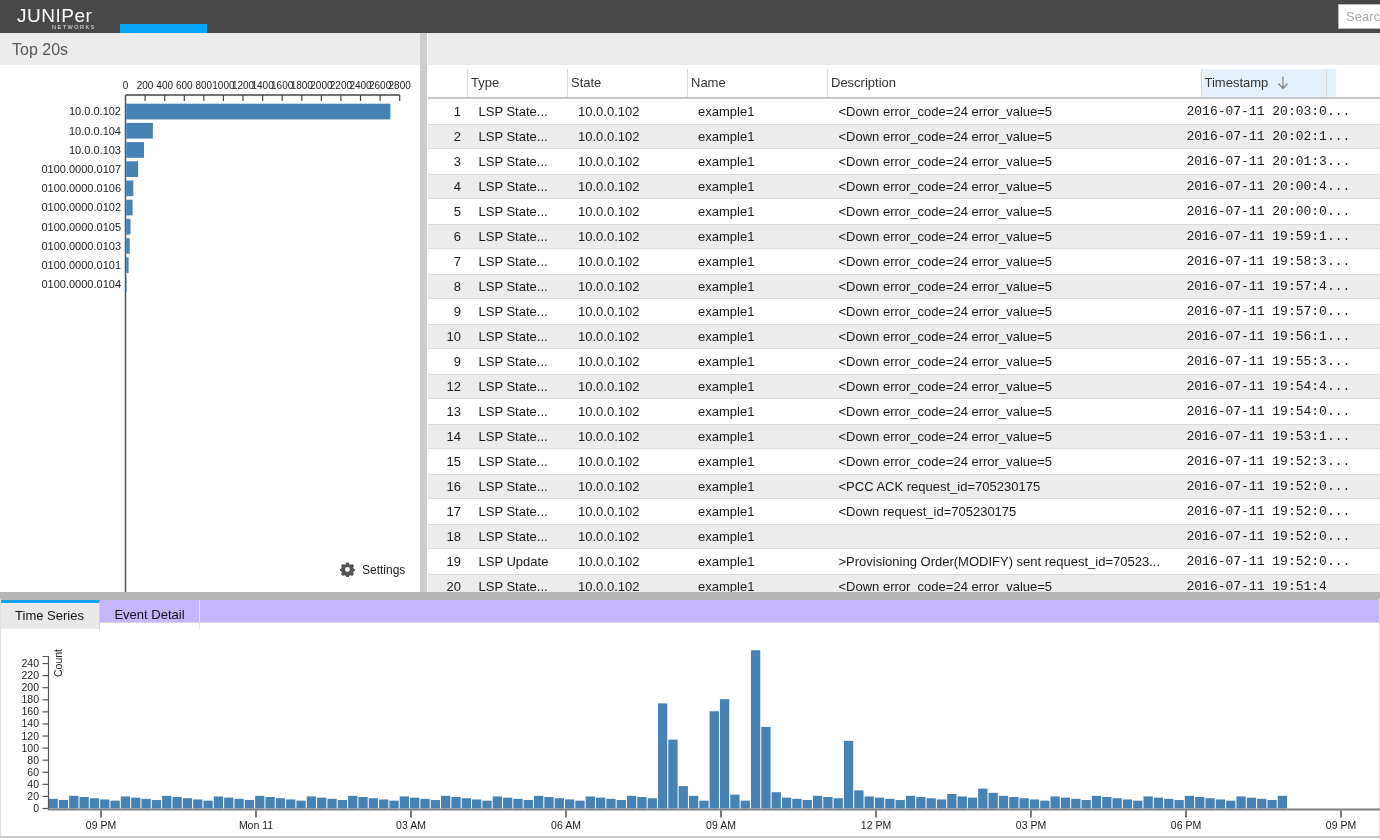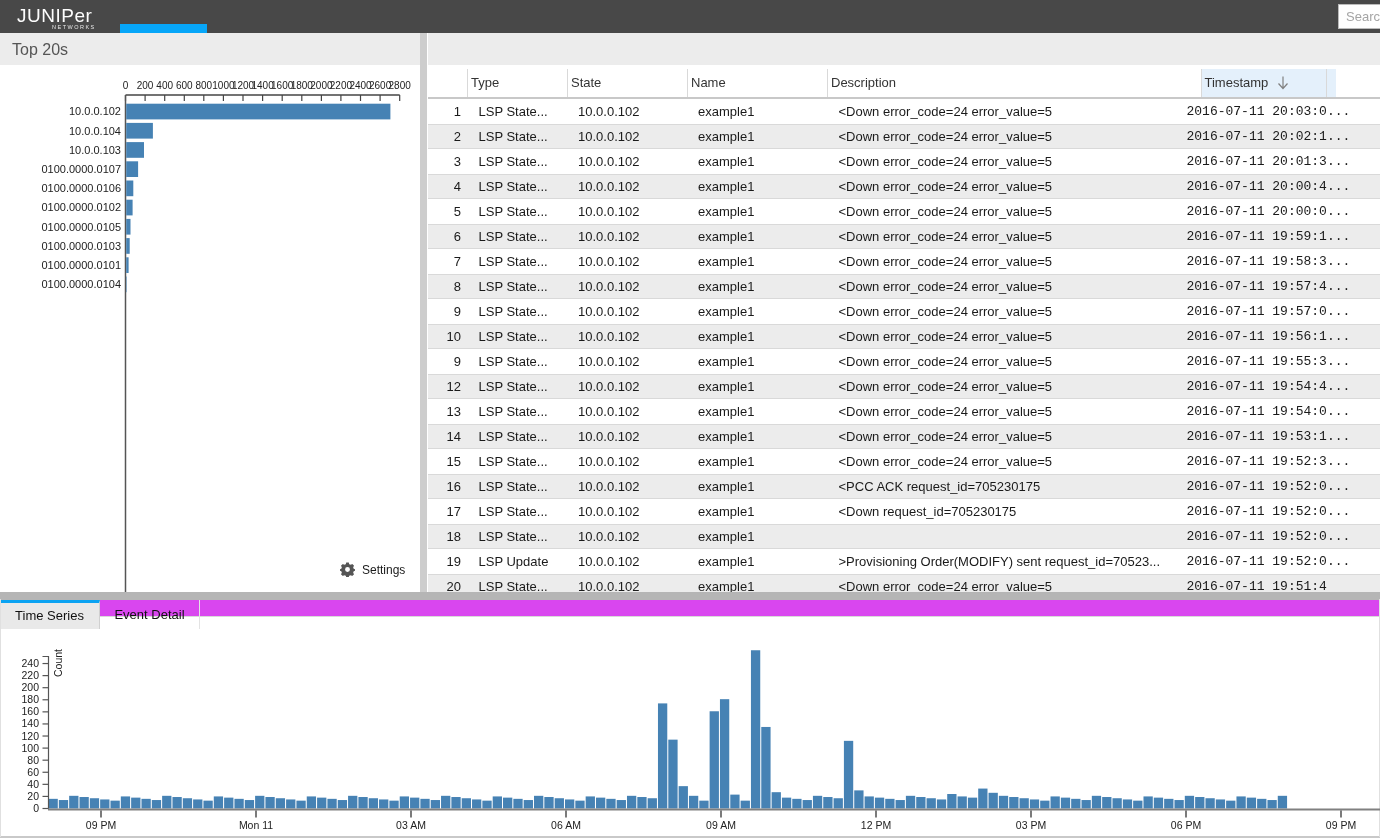--- a/index.html
+++ b/index.html
@@ -26,21 +26,21 @@
   border-left:1px solid #d9d9d9; }
 #tsh { background:#e4f0fb; }
 #tbody { left:427.5px; top:99px; width:952.5px; height:493px; overflow:hidden; font-size:13px; color:#1a1a1a; }
 .r { position:relative; width:952.5px; height:25px; line-height:25px; background:#fff; }
 .r.odd { background:#ececec; border-top:1px solid #d9d9d9; border-bottom:1px solid #d9d9d9; }
 .r.odd > div { line-height:23px; }
 .r > div { position:absolute; top:0; height:100%; white-space:nowrap; overflow:hidden; }
 .c0 { left:0; width:33.5px; text-align:right; }
 .c1 { left:51px; } .c2 { left:150.5px; } .c3 { left:270.5px; } .c4 { left:411px; } .c5 { left:759px;font-family:Liberation Mono, monospace; }
 
-#tabbar { left:0; top:599.5px; width:1380px; height:17px; background:#d946ef; border-bottom:1px solid #d9d9d9; }
+#tabbar { left:0; top:599.5px; width:1380px; height:23px; background:#c4b5fd; border-bottom:1px solid #d9d9d9; }
 #tab1 { position:absolute; left:0; top:0; width:100px; height:29.5px; background:#e9e9e9;
   border-top:3px solid #0ba3f2; border-right:1px solid #d0d0d0; text-align:center;
   line-height:26px; font-size:13px; color:#111; }
 #tab2 { position:absolute; left:100px; top:0; width:100px; height:29.5px; border-right:1px solid #e3e3e3;
   text-align:center; line-height:29px; font-size:13px; color:#111; }
 svg text { font-family:"Liberation Sans", sans-serif; }
 </style></head>
 <body>
 <div class="abs" id="topbar"></div>
 <div class="abs" id="logo">JUNIPer<span class="nw">NETWORKS</span></div>

